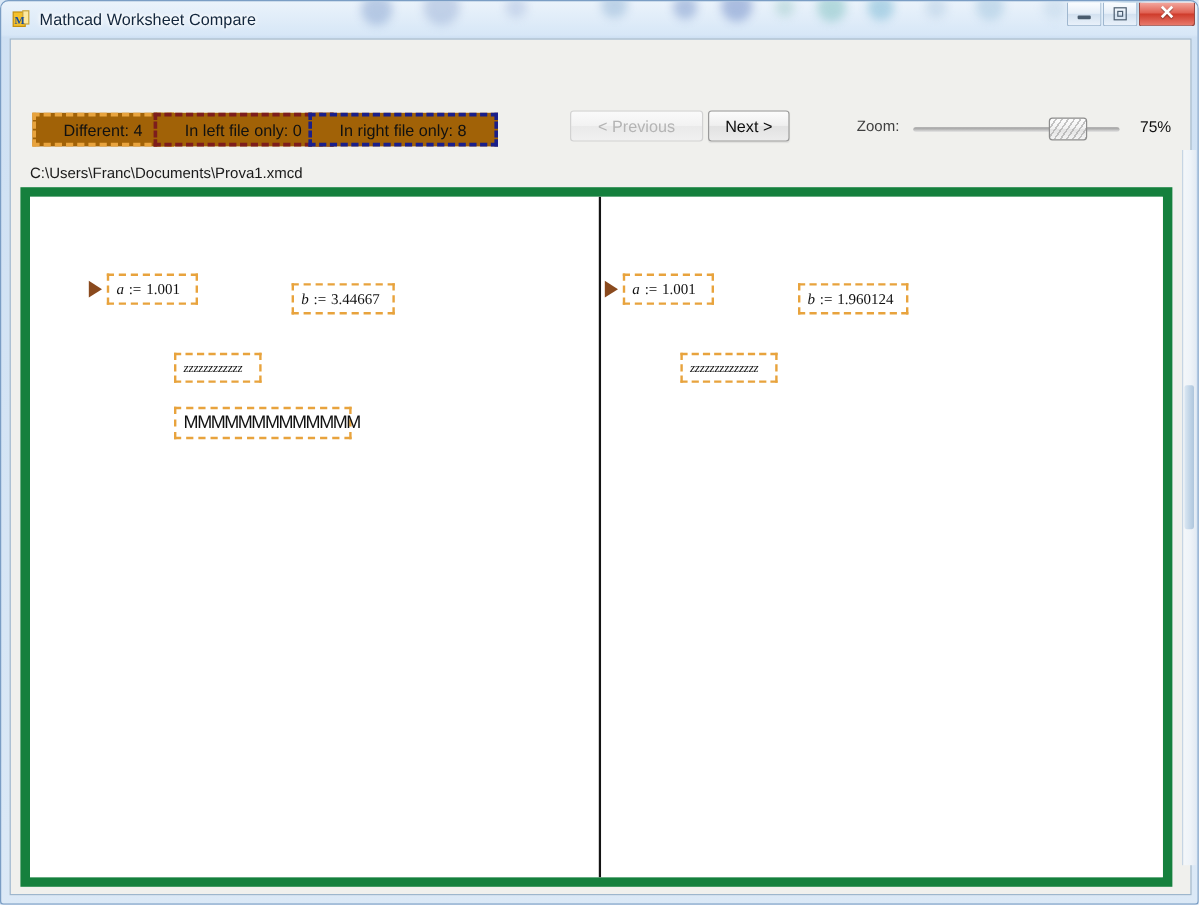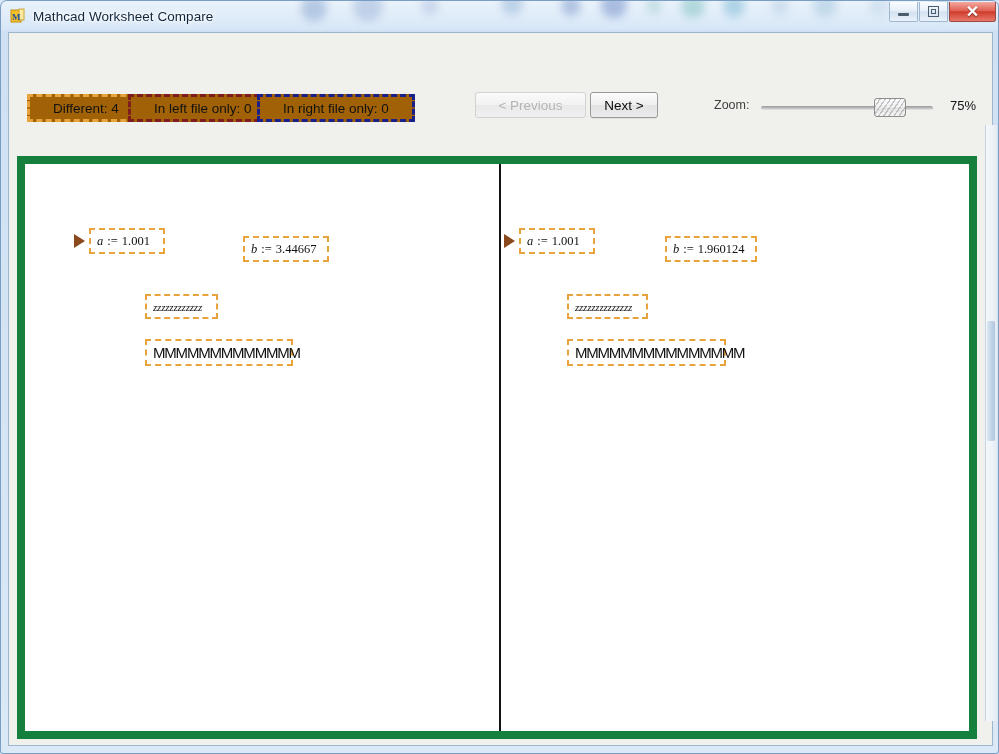--- a/index.html
+++ b/index.html
@@ -355,38 +355,39 @@
 
       <div class="toolbar">
 
         <div class="badge b1">
           <span>Different: 4</span>
         </div>
         <div class="badge b2">
           <span>In left file only: 0</span>
         </div>
         <div class="badge b3">
-          <span>In right file only: 0</span>
+          <span>In right file only: 8</span>
         </div>
 
         <div class="navbtn prev">
           <span>&lt; Previous</span>
         </div>
         <div class="navbtn next">
           <span>Next &gt;</span>
         </div>
 
         <div class="zoom-label">Zoom:</div>
         <div class="slider">
           <div class="slider-track"></div>
           <div class="slider-thumb"></div>
         </div>
         <div class="zoom-pct">75%</div>
       </div>
 
+      <div class="pathlbl left">C:\Users\Franc\Documents\Prova1.xmcd</div>
 
       <div class="docarea">
 
         <div class="pane left">
 
           <div class="marker" style="left:49px; top:70px;"></div>
 
           <div class="region" style="left:64px; top:64px; width:76px; height:26px;">
             <span class="eq"><span class="var">a</span><span class="op">:=</span><span>1.001</span></span>
           </div>
@@ -413,23 +414,20 @@
           </div>
 
           <div class="region" style="left:164px; top:72px; width:92px; height:26px;">
             <span class="eq"><span class="var">b</span><span class="op">:=</span><span>1.960124</span></span>
           </div>
 
           <div class="region" style="left:66px; top:130px; width:81px; height:25px;">
             <span class="ztext">zzzzzzzzzzzzzz</span>
           </div>
 
-          <div class="region" style="left:66px; top:175px; width:159px; height:27px;">
-            <span class="mtext">MMMMMMMMMMMMMMM</span>
-          </div>
         </div>
 
       </div>
     </div>
 
     <div class="vscroll">
       <div class="thumb"></div>
     </div>
 
   </div>

